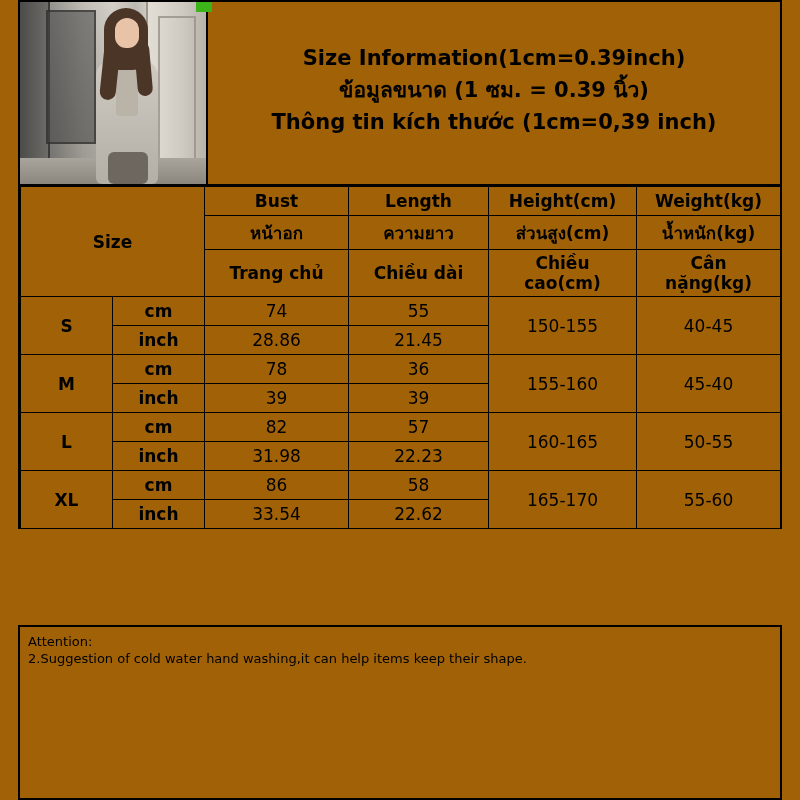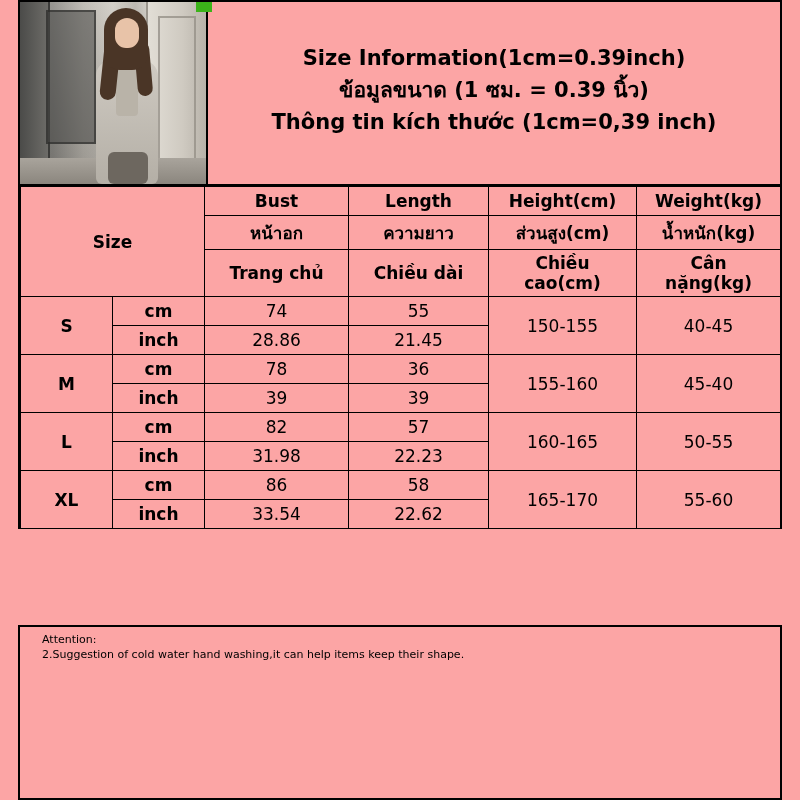--- a/index.html
+++ b/index.html
@@ -11,21 +11,21 @@
     width: 800px;
     height: 800px;
     font-family: "DejaVu Sans", "Liberation Sans", sans-serif;
     color: #000000;
     overflow: hidden;
   }
   .page {
     position: relative;
     width: 800px;
     height: 800px;
-    background: #fca5a5;
+    background: #a16207;
     box-sizing: border-box;
   }
   .chart {
     position: absolute;
     left: 18px;
     top: 0px;
     width: 764px;
     border: 2px solid #000000;
     border-bottom: none;
     box-sizing: border-box;
@@ -196,22 +196,22 @@
   .unit-label { font-weight: bold; font-size: 17px; }
   
   .attention {
     position: absolute;
     left: 18px;
     top: 625px;
     width: 764px;
     height: 175px;
     border: 2px solid #000000;
     box-sizing: border-box;
-    padding: 6px 8px 4px 22px;
-    font-size: 11px;
+    padding: 6px 8px 4px 8px;
+    font-size: 13px;
     line-height: 1.33;
   }
   .attention p {
     margin: 0;
   }
   .att-title { margin-bottom: 1px; }
 </style>
 </head>
 <body>
 

